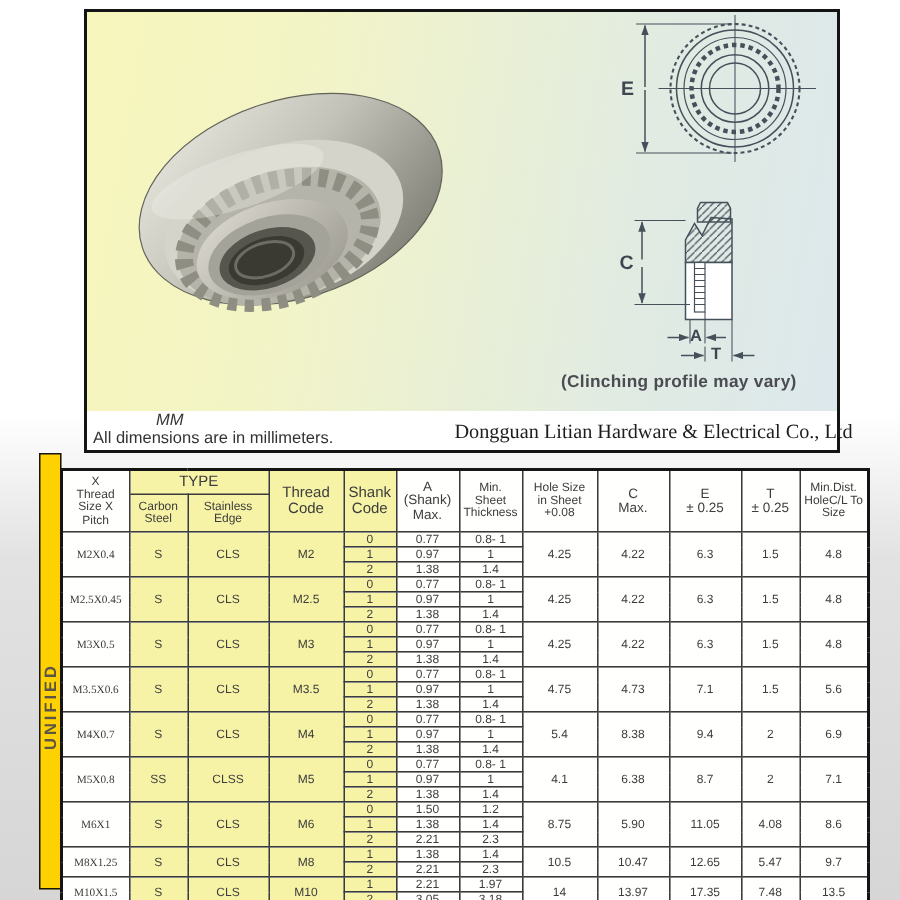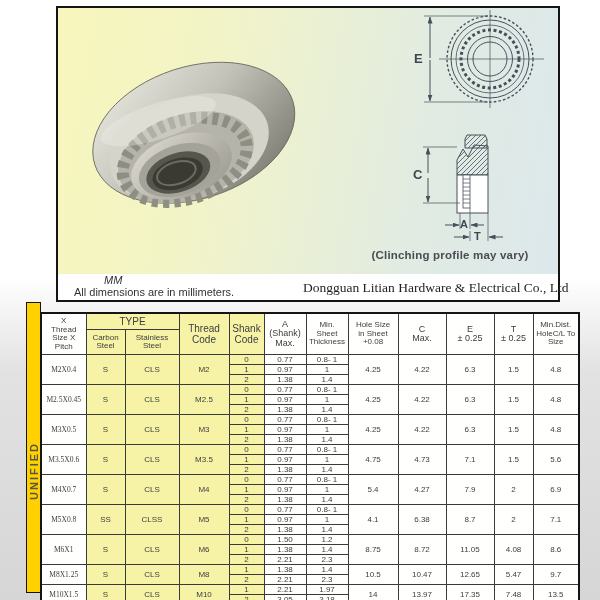--- a/index.html
+++ b/index.html
@@ -18,26 +18,26 @@
   .photo-area{
     position:relative;width:500px;height:266px;
     background:linear-gradient(100deg,#f7f6bc 0%,#f3f4c6 28%,#eaf0d4 50%,#e1ebe2 72%,#dce8ec 100%);
   }
   .photo-area svg{position:absolute;left:0;top:0;}
   .dim-label{
     position:absolute;color:#3f4650;font-size:13px;font-weight:bold;
     font-family:"Liberation Sans",sans-serif;line-height:13px;
   }
   .clinch-note{
-    position:absolute;left:292px;top:241px;width:200px;text-align:center;
+    position:absolute;left:316px;top:241px;width:200px;text-align:left;
     font-size:11.5px;font-weight:bold;color:#4b4b52;letter-spacing:.2px;
   }
   .caption-strip{position:relative;width:500px;height:26px;background:#fff;}
   .mm-label{position:absolute;left:46px;top:0px;font-size:11px;color:#333;font-style:italic;}
-  .dims-label{position:absolute;left:16px;top:12px;font-size:11px;color:#333;}
+  .dims-label{position:absolute;left:4px;top:12px;font-size:11px;color:#333;}
   .company{
     position:absolute;left:245px;top:6px;font-size:13.5px;color:#1d1d1d;
     font-family:"Liberation Serif",serif;white-space:nowrap;text-align:center;
   }
 
   
   .unified-strip{
     position:absolute;left:26px;top:302px;width:15px;height:291px;
     background:#ffd101;border:1px solid #141414;box-sizing:border-box;
     display:flex;align-items:center;justify-content:center;
@@ -219,21 +219,21 @@
         <th rowspan="2" class="w fs9">T
 ± 0.25</th>
         <th rowspan="2" class="w fs8">Min.Dist.
 HoleC/L To
 Size</th>
       </tr>
       <tr class="h2">
         <th class="y fs8">Carbon
 Steel</th>
         <th class="y fs8">Stainless
-Steel</th>
+Edge</th>
       </tr>
     </thead>
     <tbody id="spec-body">
 
       <tr>
         <td rowspan="3" class="w sz">M2X0.4</td>
         <td rowspan="3" class="y">S</td>
         <td rowspan="3" class="y">CLS</td>
         <td rowspan="3" class="y">M2</td>
         <td class="y">0</td>
@@ -333,22 +333,22 @@
 
       <tr>
         <td rowspan="3" class="w sz">M4X0.7</td>
         <td rowspan="3" class="y">S</td>
         <td rowspan="3" class="y">CLS</td>
         <td rowspan="3" class="y">M4</td>
         <td class="y">0</td>
         <td class="w">0.77</td>
         <td class="w">0.8- 1</td>
         <td rowspan="3" class="w">5.4</td>
-        <td rowspan="3" class="w">4.27</td>
-        <td rowspan="3" class="w">7.9</td>
+        <td rowspan="3" class="w">8.38</td>
+        <td rowspan="3" class="w">9.4</td>
         <td rowspan="3" class="w">2</td>
         <td rowspan="3" class="w">6.9</td>
       </tr>
       <tr>
         <td class="y">1</td>
         <td class="w">0.97</td>
         <td class="w">1</td>
       </tr>
       <tr>
         <td class="y">2</td>
@@ -383,21 +383,21 @@
 
       <tr>
         <td rowspan="3" class="w sz">M6X1</td>
         <td rowspan="3" class="y">S</td>
         <td rowspan="3" class="y">CLS</td>
         <td rowspan="3" class="y">M6</td>
         <td class="y">0</td>
         <td class="w">1.50</td>
         <td class="w">1.2</td>
         <td rowspan="3" class="w">8.75</td>
-        <td rowspan="3" class="w">8.72</td>
+        <td rowspan="3" class="w">5.90</td>
         <td rowspan="3" class="w">11.05</td>
         <td rowspan="3" class="w">4.08</td>
         <td rowspan="3" class="w">8.6</td>
       </tr>
       <tr>
         <td class="y">1</td>
         <td class="w">1.38</td>
         <td class="w">1.4</td>
       </tr>
       <tr>

